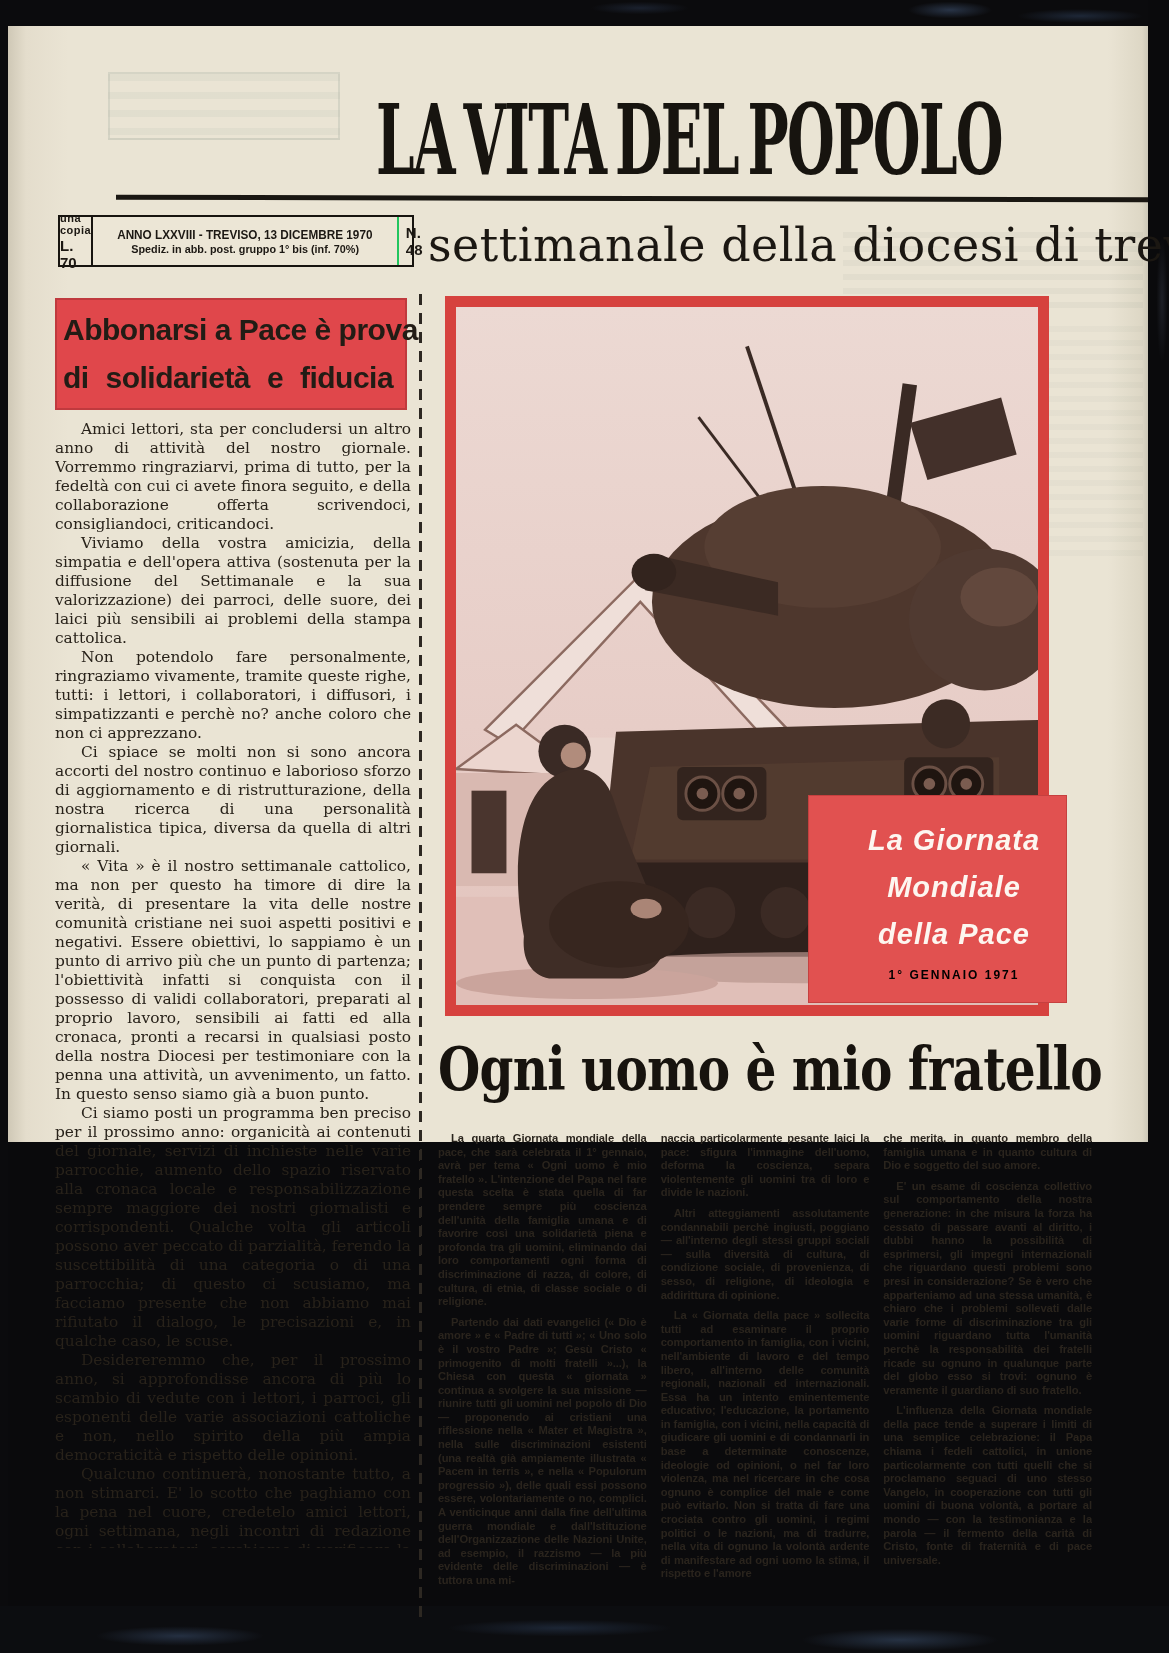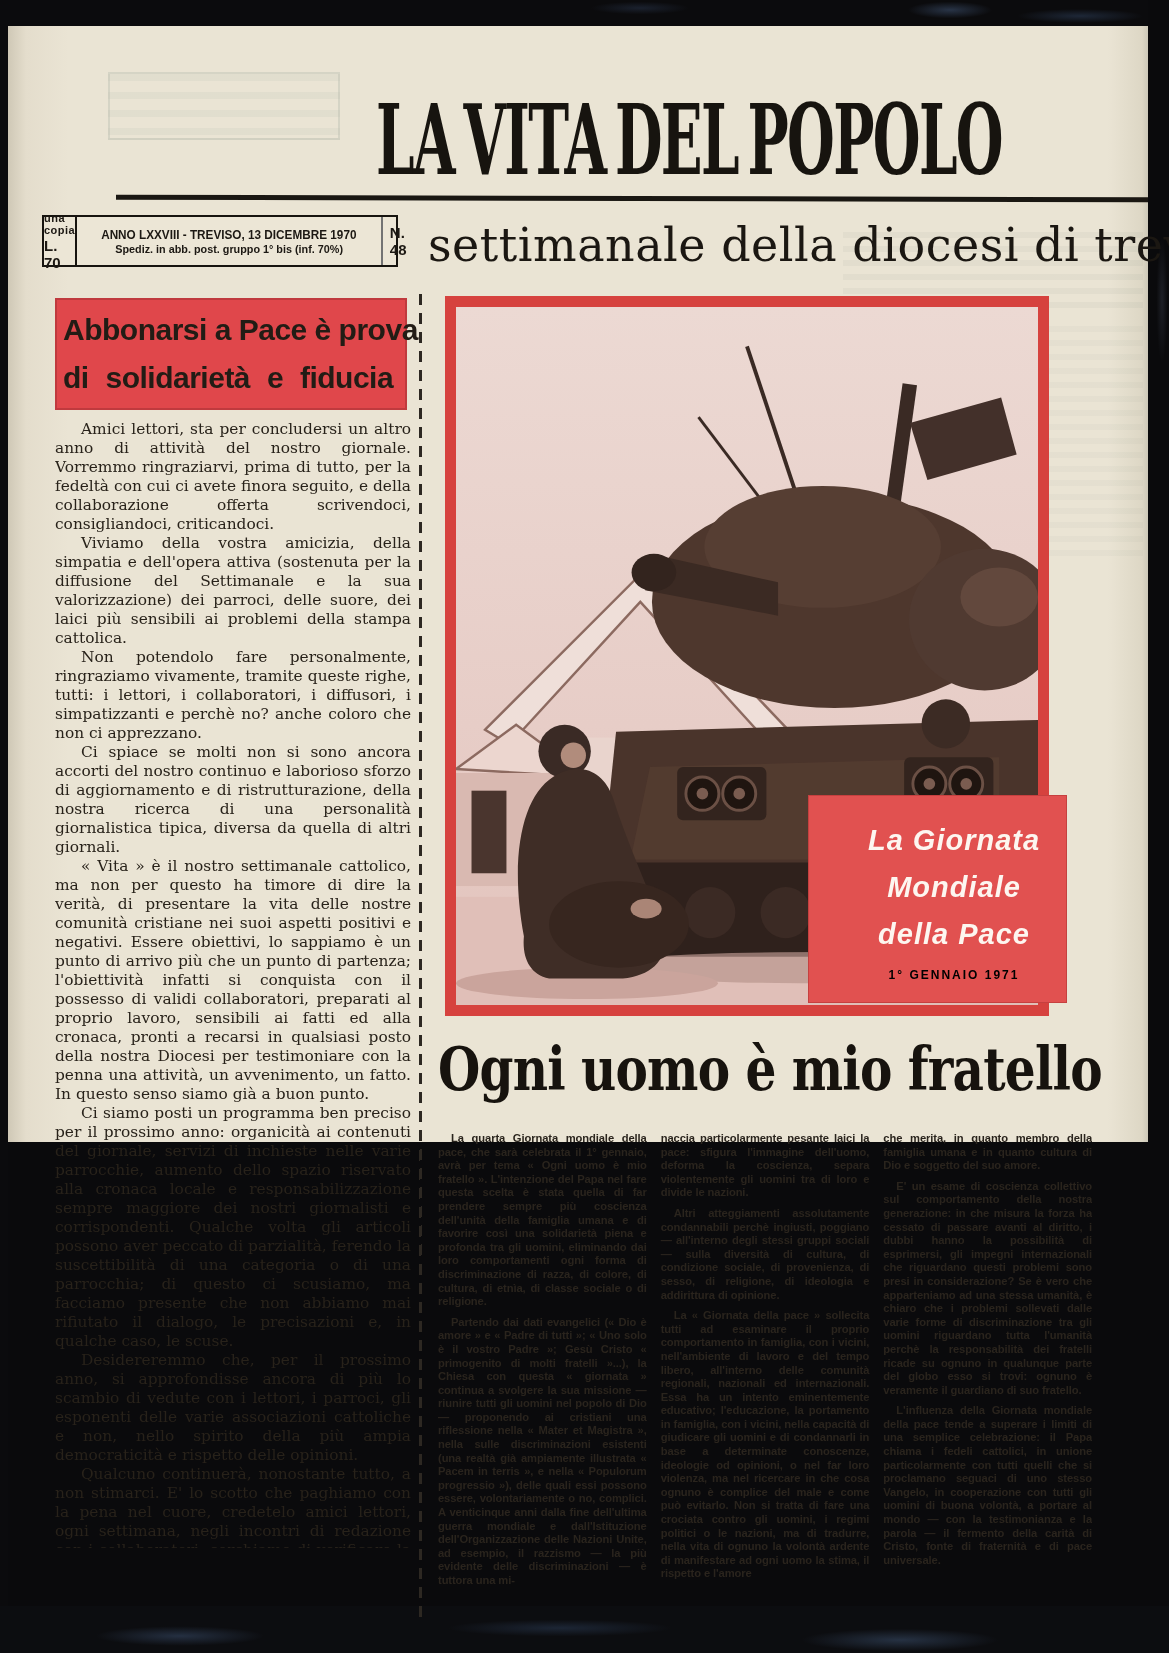--- a/index.html
+++ b/index.html
@@ -38,28 +38,28 @@
      background:repeating-linear-gradient(180deg,rgba(115,130,120,.09) 0 6px,transparent 6px 14px);}
 
   
   .masthead{position:absolute;left:368px;top:56px;margin:0;white-space:nowrap;
     font-family:"DejaVu Serif",serif;font-weight:bold;font-size:98px;color:#17140f;
     letter-spacing:-3px;word-spacing:-14px;transform:scaleX(.56);transform-origin:left top;}
   .rule{position:absolute;left:108px;top:170px;width:1032px;height:5px;background:#1a1712;
     transform:rotate(.15deg);}
 
   
-  .infobox{position:absolute;left:34px;top:189px;width:352px;height:48px;
+  .infobox{position:absolute;left:50px;top:189px;width:352px;height:48px;
     border:2px solid #17140f;display:flex;align-items:stretch;background:#ece6d6;}
   .infobox .cell{display:flex;flex-direction:column;justify-content:center;align-items:center;
     font-weight:bold;color:#1c1813;}
   .cell-price{width:82px;border-right:2px solid #17140f;}
   .cell-price .small{font-size:11px;letter-spacing:.5px;}
   .cell-price .big{font-size:15px;margin-top:1px;}
-  .cell-mid{flex:1;border-right:2px solid #737373;padding:2px 16px;}
+  .cell-mid{flex:1;border-right:2px solid #22c55e;padding:2px 16px;}
   .cell-mid .l1{font-size:12.5px;white-space:nowrap;transform:scaleX(.94);}
   .cell-mid .l2{font-size:11.5px;white-space:nowrap;transform:scaleX(.94);margin-top:1px;font-weight:bold;}
   .cell-issue{width:62px;font-size:15px;padding-left:7px;}
 
   .subtitle{position:absolute;left:420px;top:192px;width:720px;margin:0;
     font-family:"DejaVu Serif",serif;font-weight:normal;font-size:46px;color:#1b1712;
     white-space:nowrap;letter-spacing:.5px;}
 
   
   .left-col{position:absolute;left:47px;top:272px;width:358px;}

